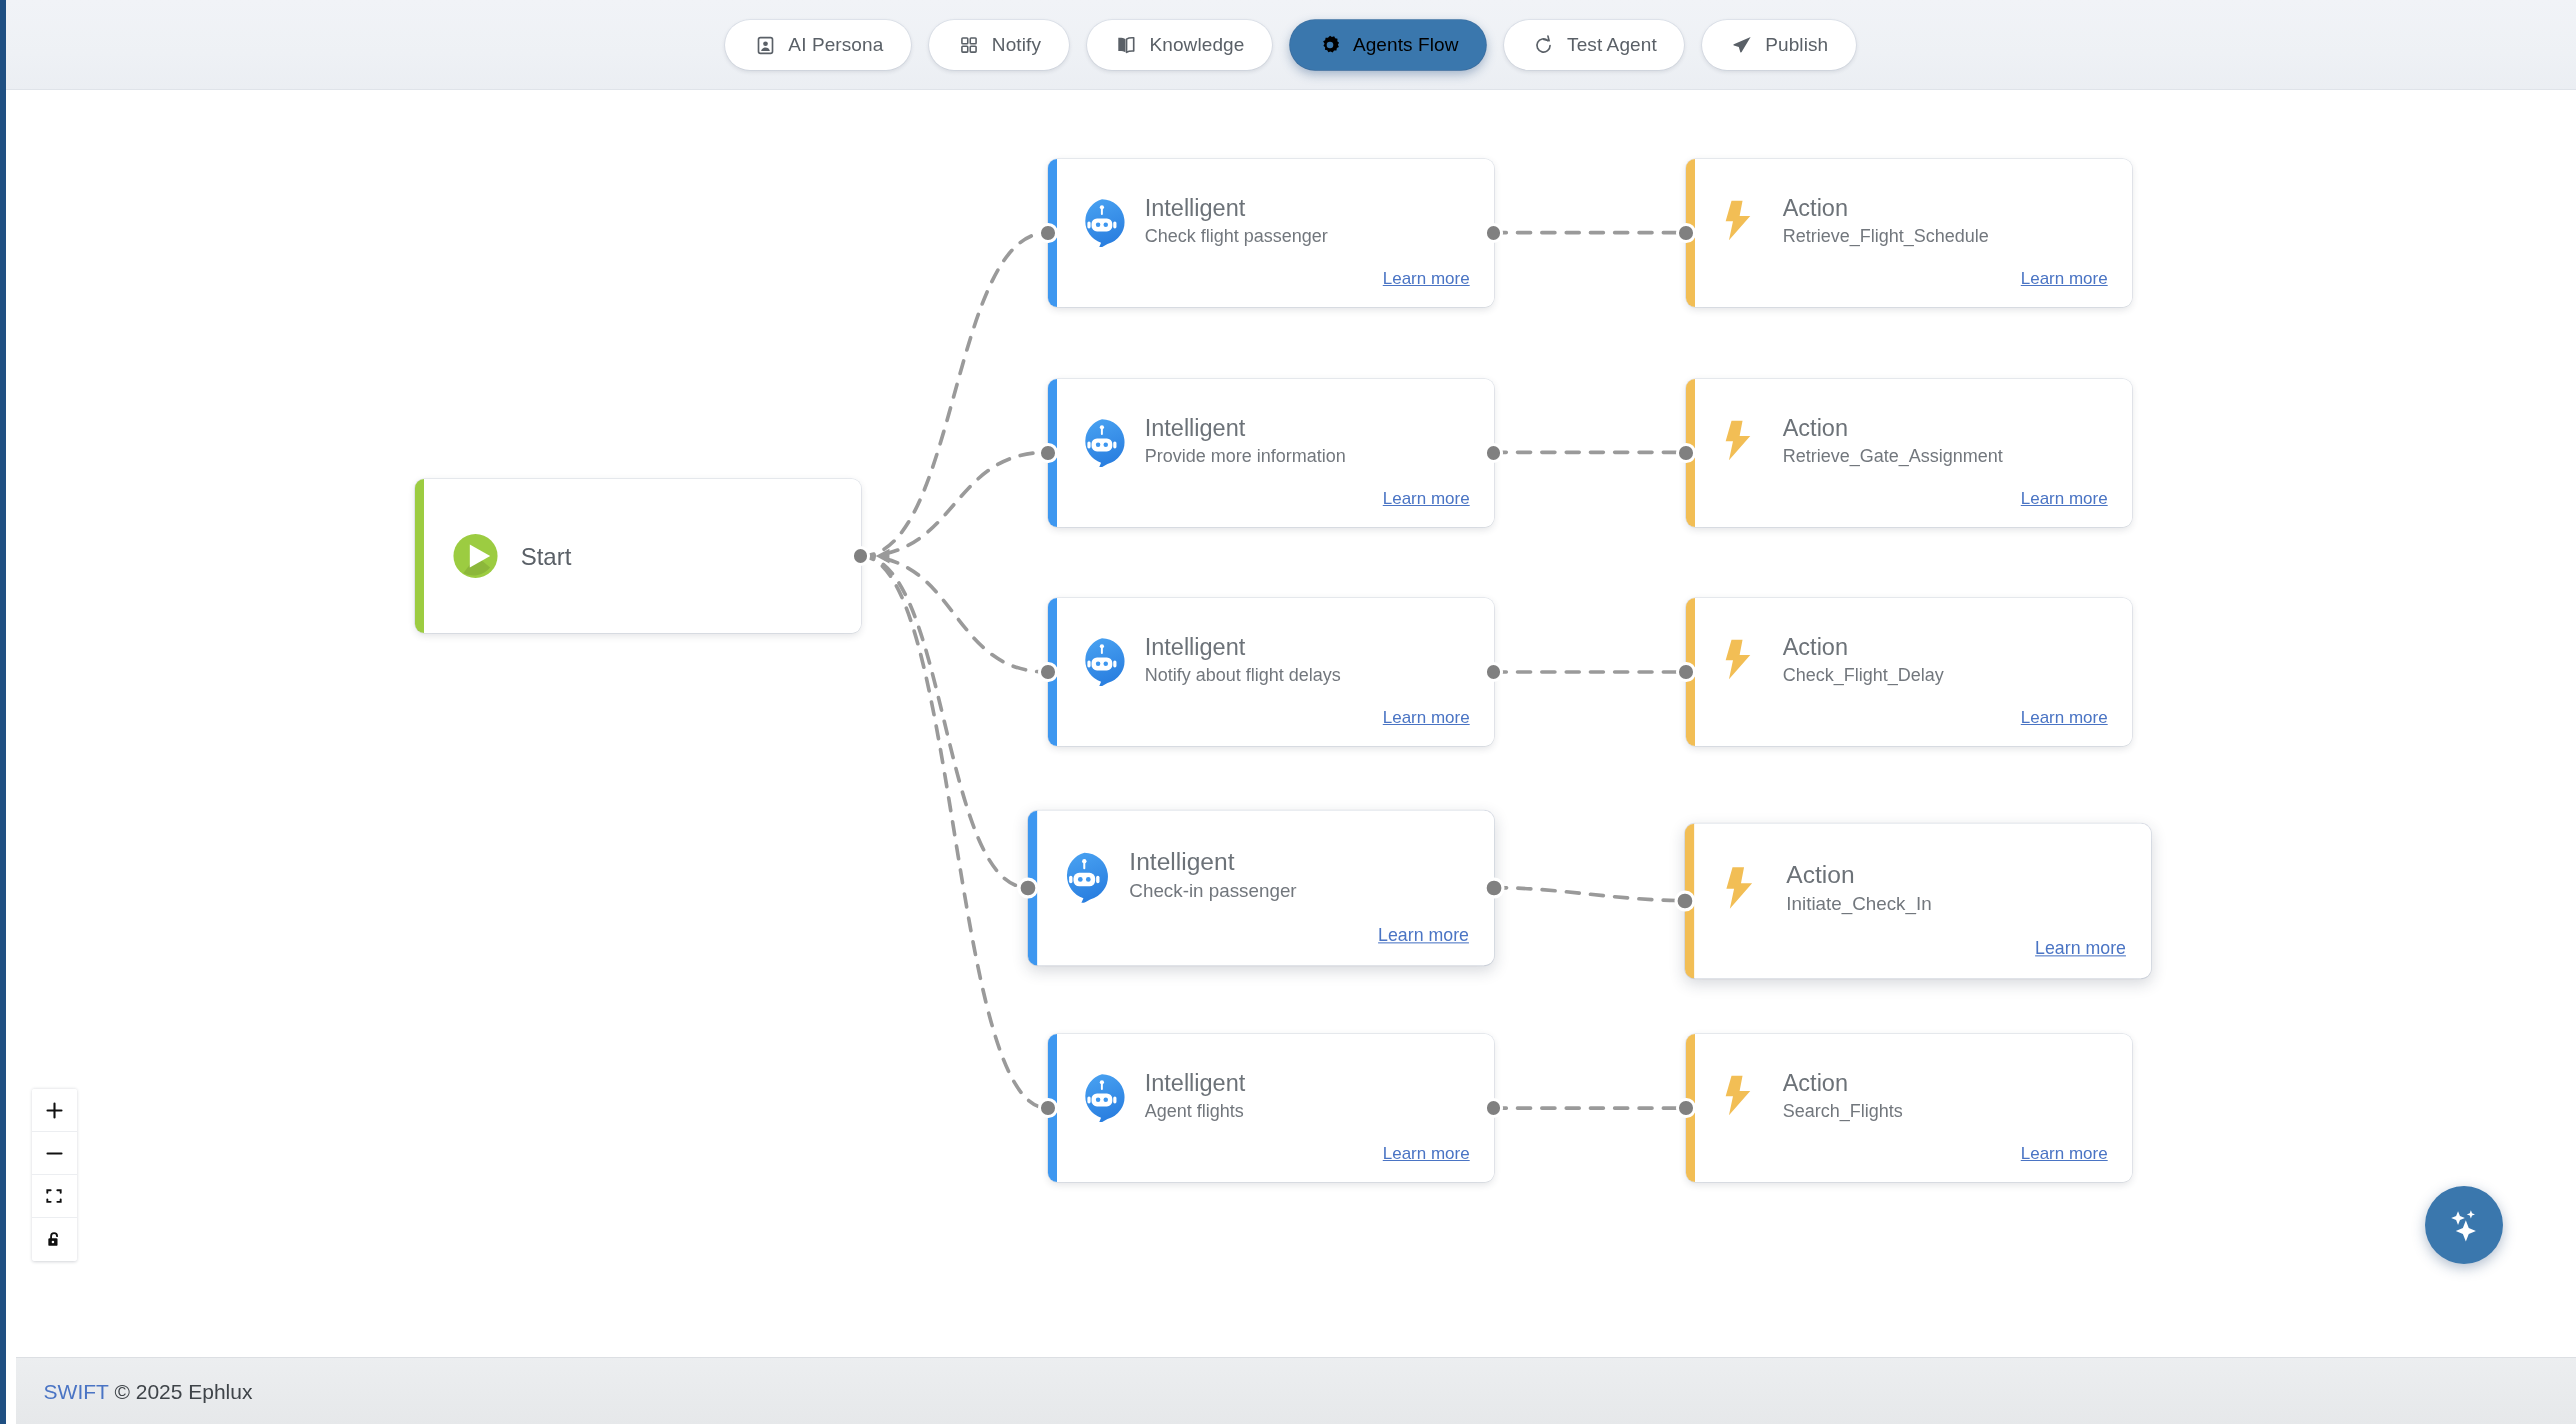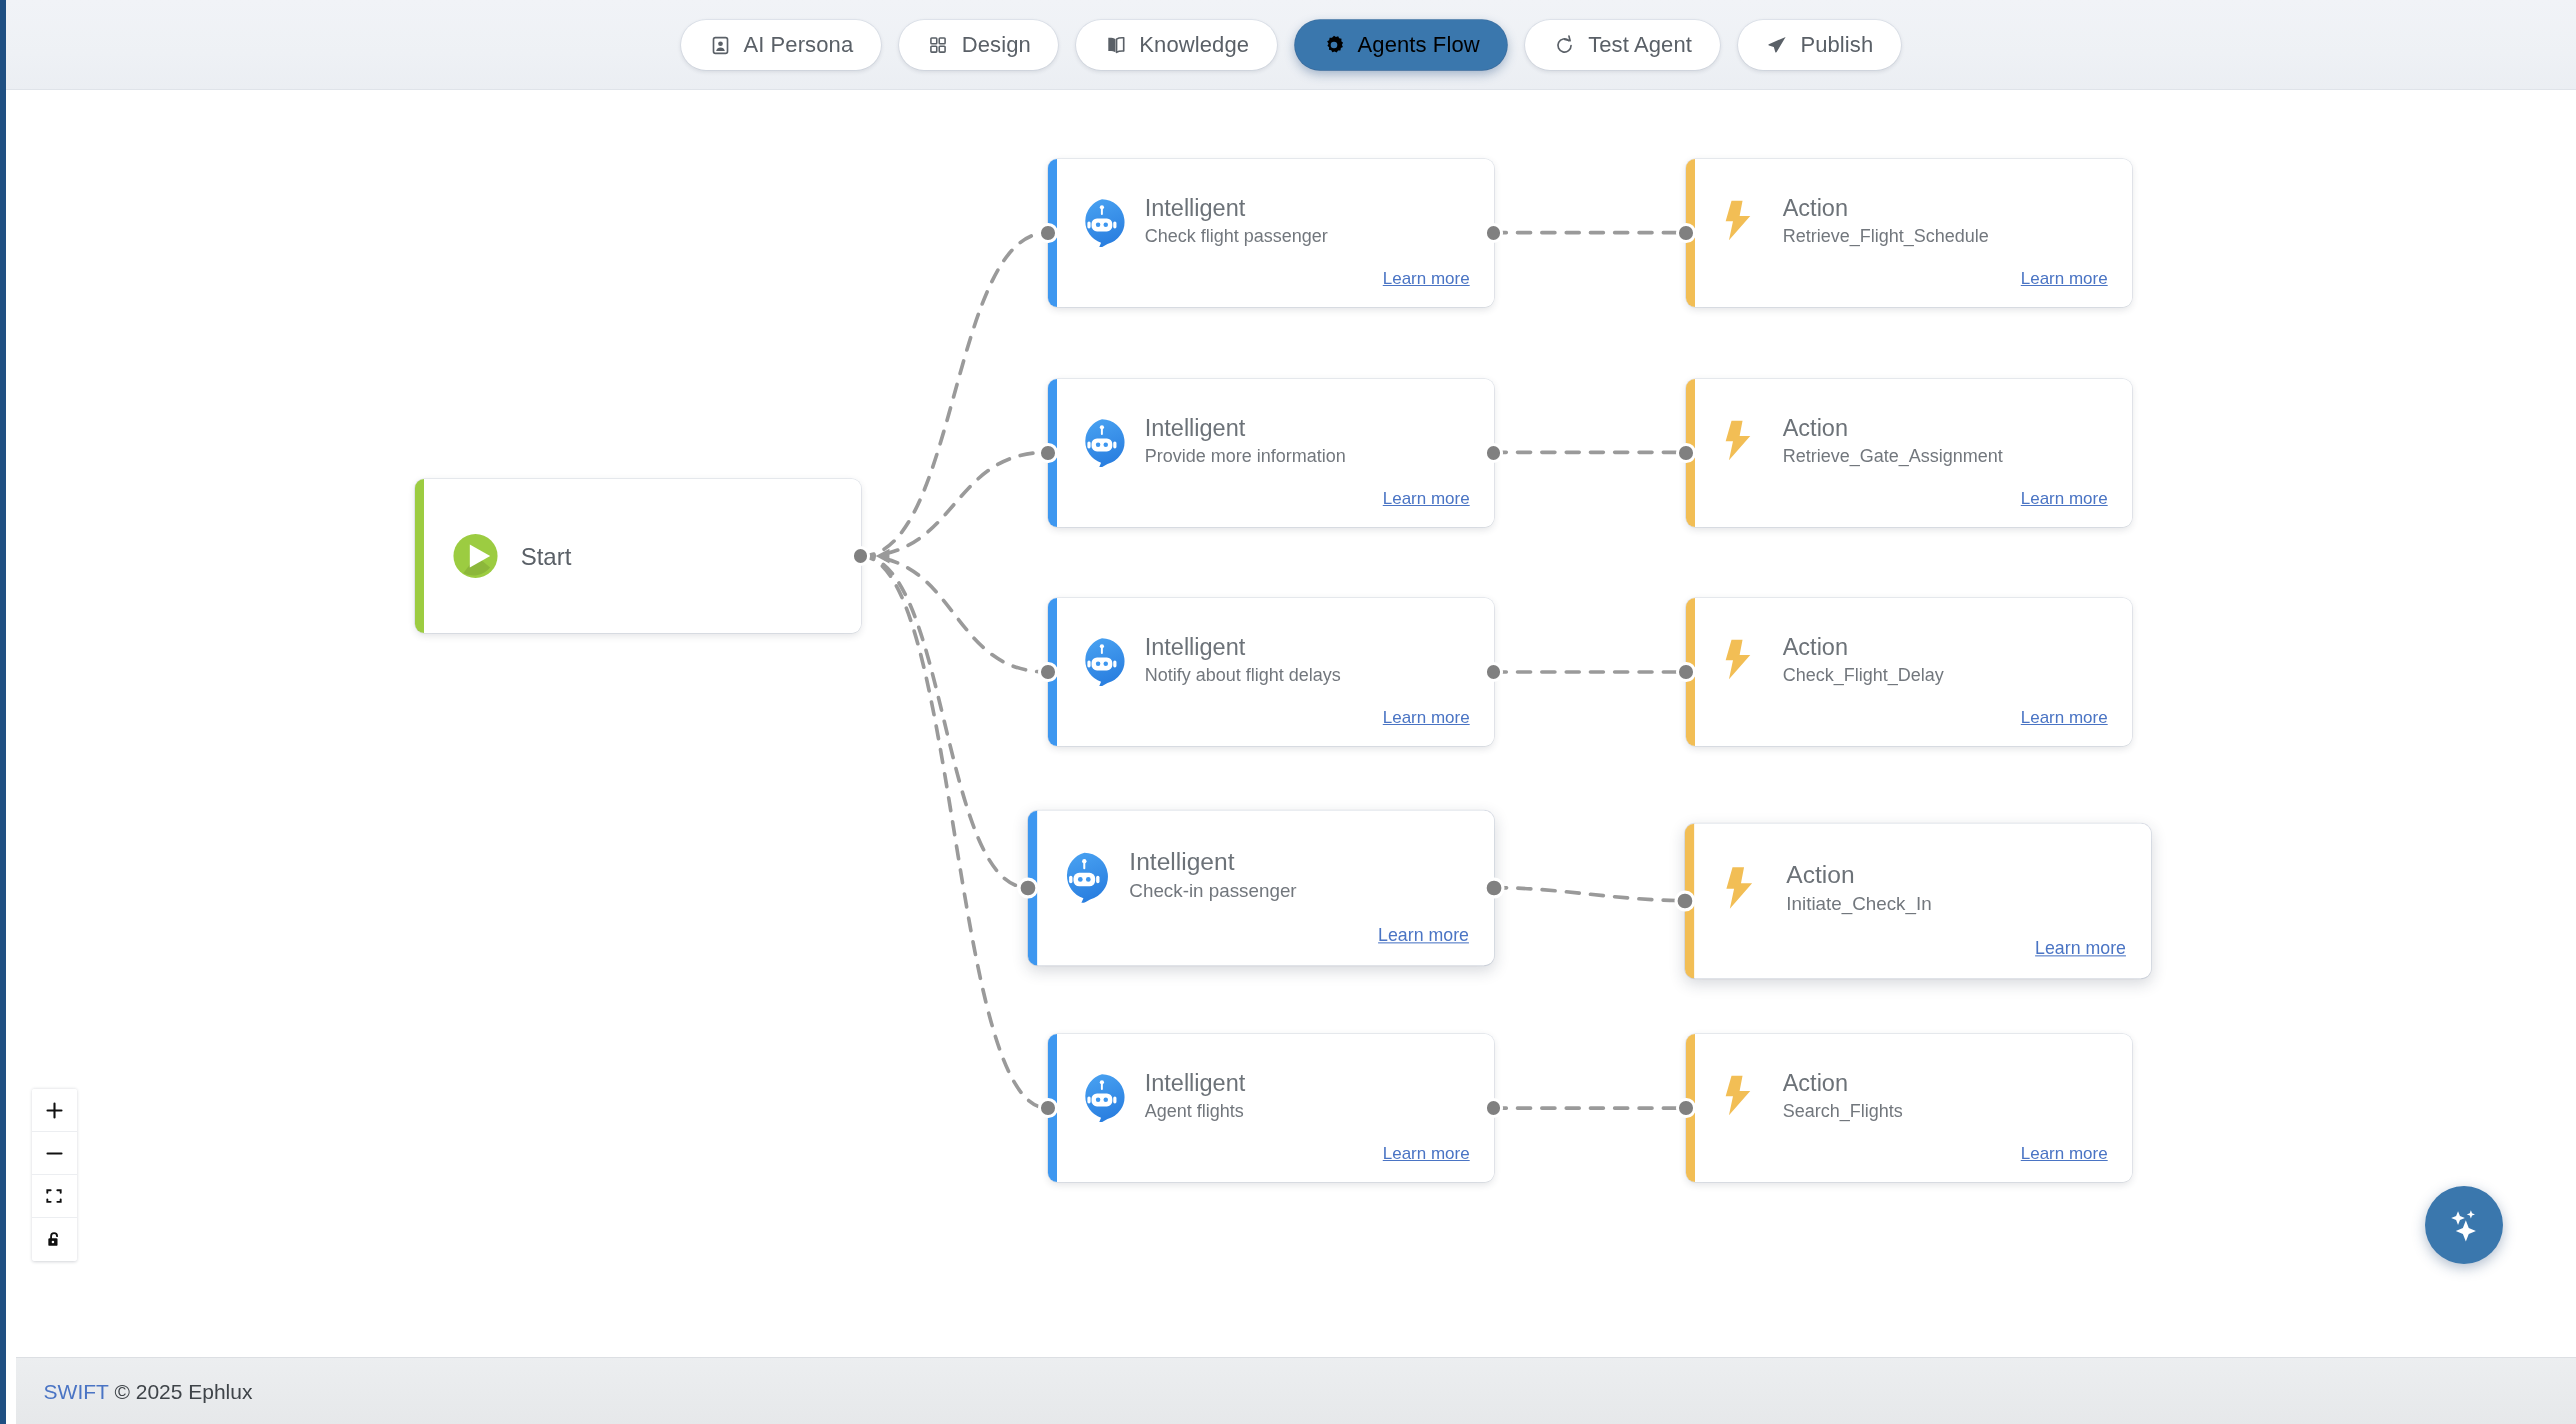--- a/index.html
+++ b/index.html
@@ -52,21 +52,21 @@
   .tab {
     display: flex;
     align-items: center;
     gap: 11.3px;
     height: 50px;
     padding: 0 27.6px;
     border-radius: 27.6px;
     background: #ffffff;
     box-shadow: 0 1.6px 4px rgba(40,50,70,0.14), 0 0 0 0.8px rgba(220,226,234,0.85);
     color: #5a6067;
-    font-size: 22px;
+    font-size: 19px;
     letter-spacing: 0.1px;
     white-space: nowrap;
     cursor: pointer;
   }
   .tab .ticon {
     display: flex;
     align-items: center;
     justify-content: center;
     width: 24px; height: 24px;
     flex: 0 0 24px;
@@ -241,21 +241,21 @@
         </div>
         <div class="tab">
           <span class="ticon">
             <svg viewBox="0 0 24 24" width="20" height="20">
               <rect x="3.5" y="3.5" width="7" height="7" rx="1" fill="none" stroke="currentColor" stroke-width="1.9"></rect>
               <rect x="13.5" y="3.5" width="7" height="7" rx="1" fill="none" stroke="currentColor" stroke-width="1.9"></rect>
               <rect x="3.5" y="13.5" width="7" height="7" rx="1" fill="none" stroke="currentColor" stroke-width="1.9"></rect>
               <rect x="13.5" y="13.5" width="7" height="7" rx="1" fill="none" stroke="currentColor" stroke-width="1.9"></rect>
             </svg>
           </span>
-          <span>Design</span>
+          <span>Notify</span>
         </div>
         <div class="tab">
           <span class="ticon">
             <svg viewBox="0 0 24 24" width="22" height="22">
               <path d="M11.4 5.6C9.6 4.4 6.6 4 3.6 4.2v14.4c3-.2 6 .2 7.8 1.4z" fill="currentColor"></path>
               <path d="M12.6 5.6c1.8-1.2 4.8-1.6 7.8-1.4v14.4c-3-.2-6 .2-7.8 1.4z" fill="none" stroke="currentColor" stroke-width="1.8" stroke-linejoin="round"></path>
             </svg>
           </span>
           <span>Knowledge</span>
         </div>

